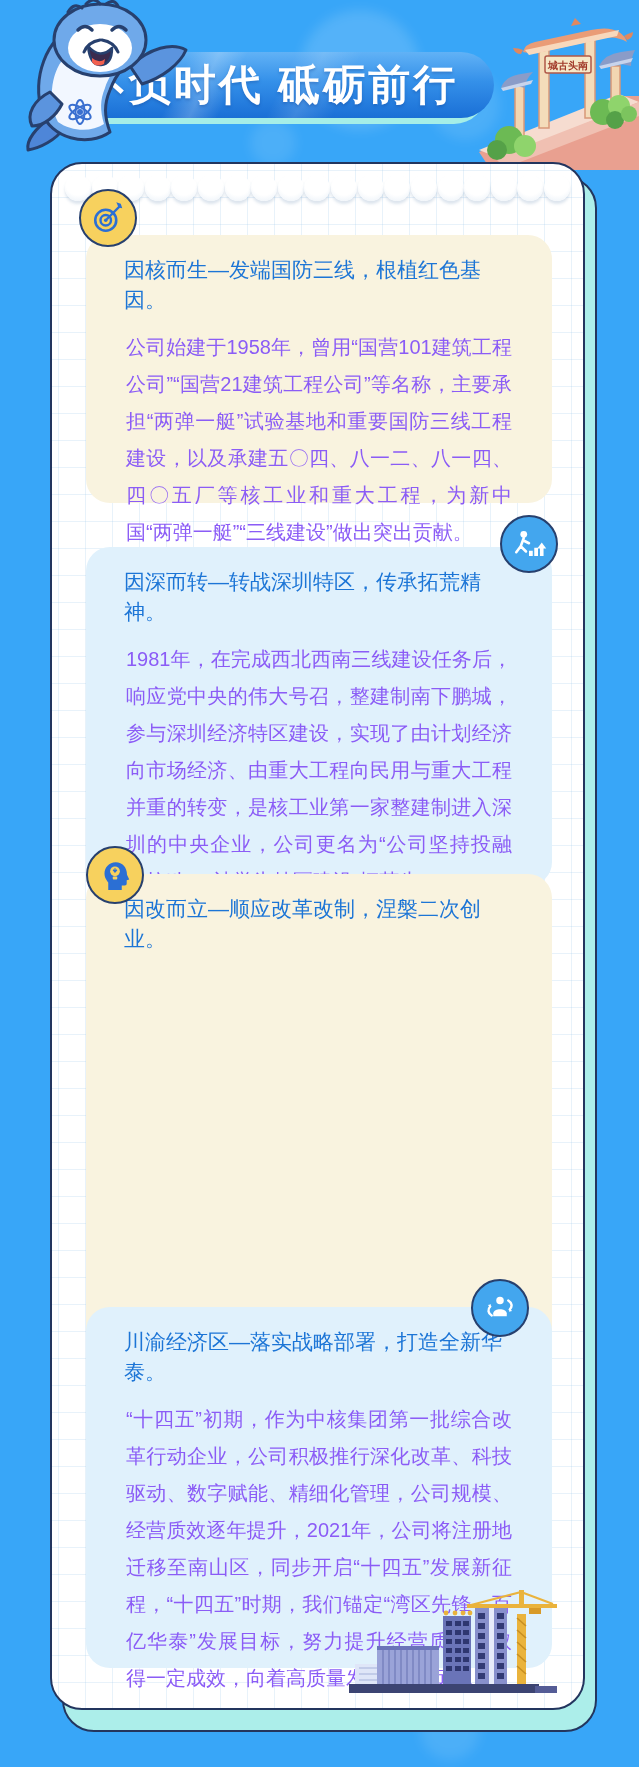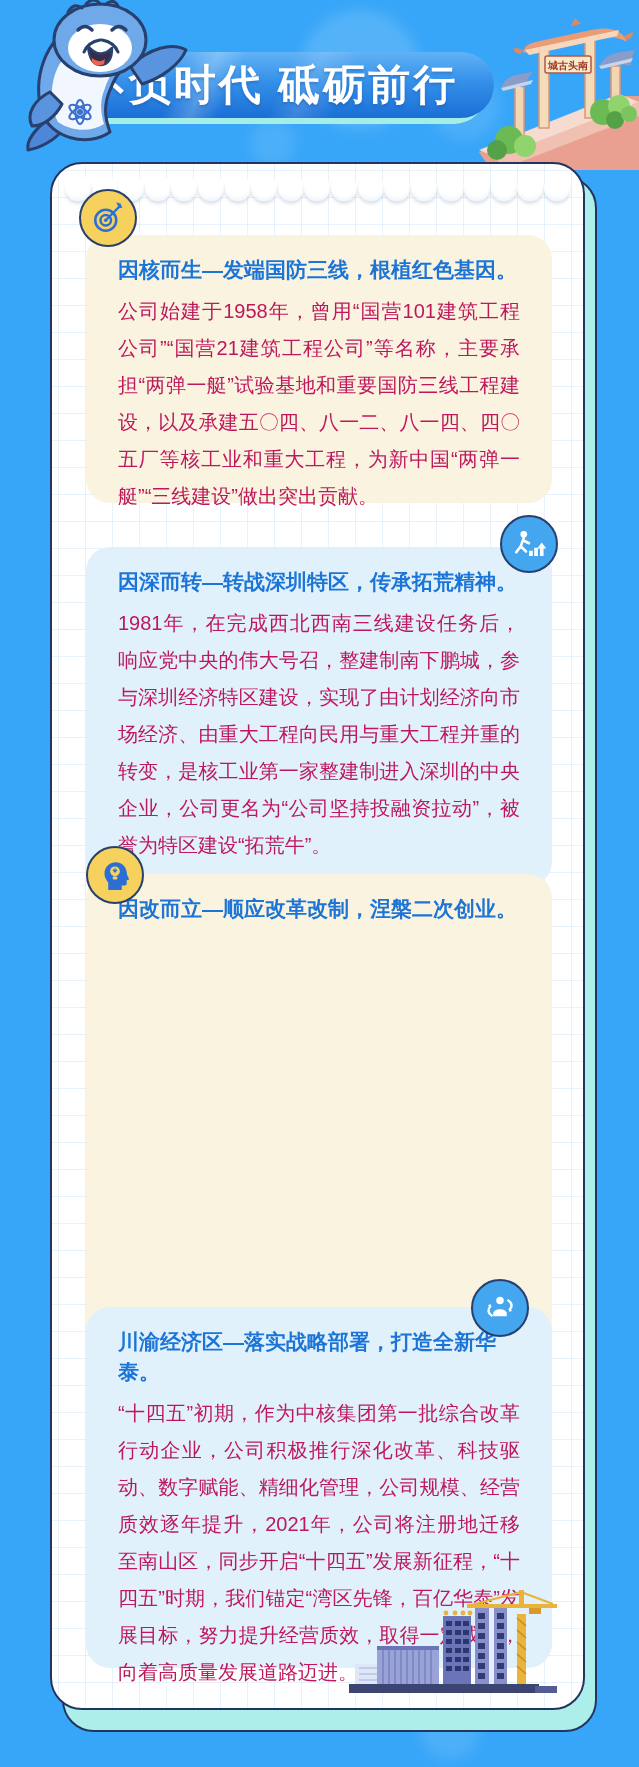--- a/index.html
+++ b/index.html
@@ -61,24 +61,24 @@
   }
 
   
   .box{
     position:absolute;left:34px;width:466px;border-radius:24px;
     padding:14px 26px 16px;box-sizing:border-box;
   }
   .box.cream{background:#f9f3df;}
   .box.blue{background:#e0f1fc;}
   .box h2{
-    margin:6px 6px 8px;font-size:21px;font-weight:bold;color:#1c75d6;line-height:30px;
+    margin:6px 12px 8px;font-size:21px;font-weight:normal;color:#1c75d6;line-height:30px;
   }
   .box p{
-    margin:6px;font-size:20px;color:#be185d;line-height:37px;text-align:justify;
+    margin:14px;font-size:20px;color:#8b5cf6;line-height:37px;text-align:justify;
   }
   .box1{top:71px;height:268px;}
   .box2{top:383px;height:339px;}
   .box3{top:710px;height:484px;}
   .box4{top:1143px;height:361px;}
 
   .s-icon{
     position:absolute;width:58px;height:58px;border-radius:50%;
     border:2px solid #27406e;box-sizing:border-box;
     display:flex;align-items:center;justify-content:center;z-index:3;

